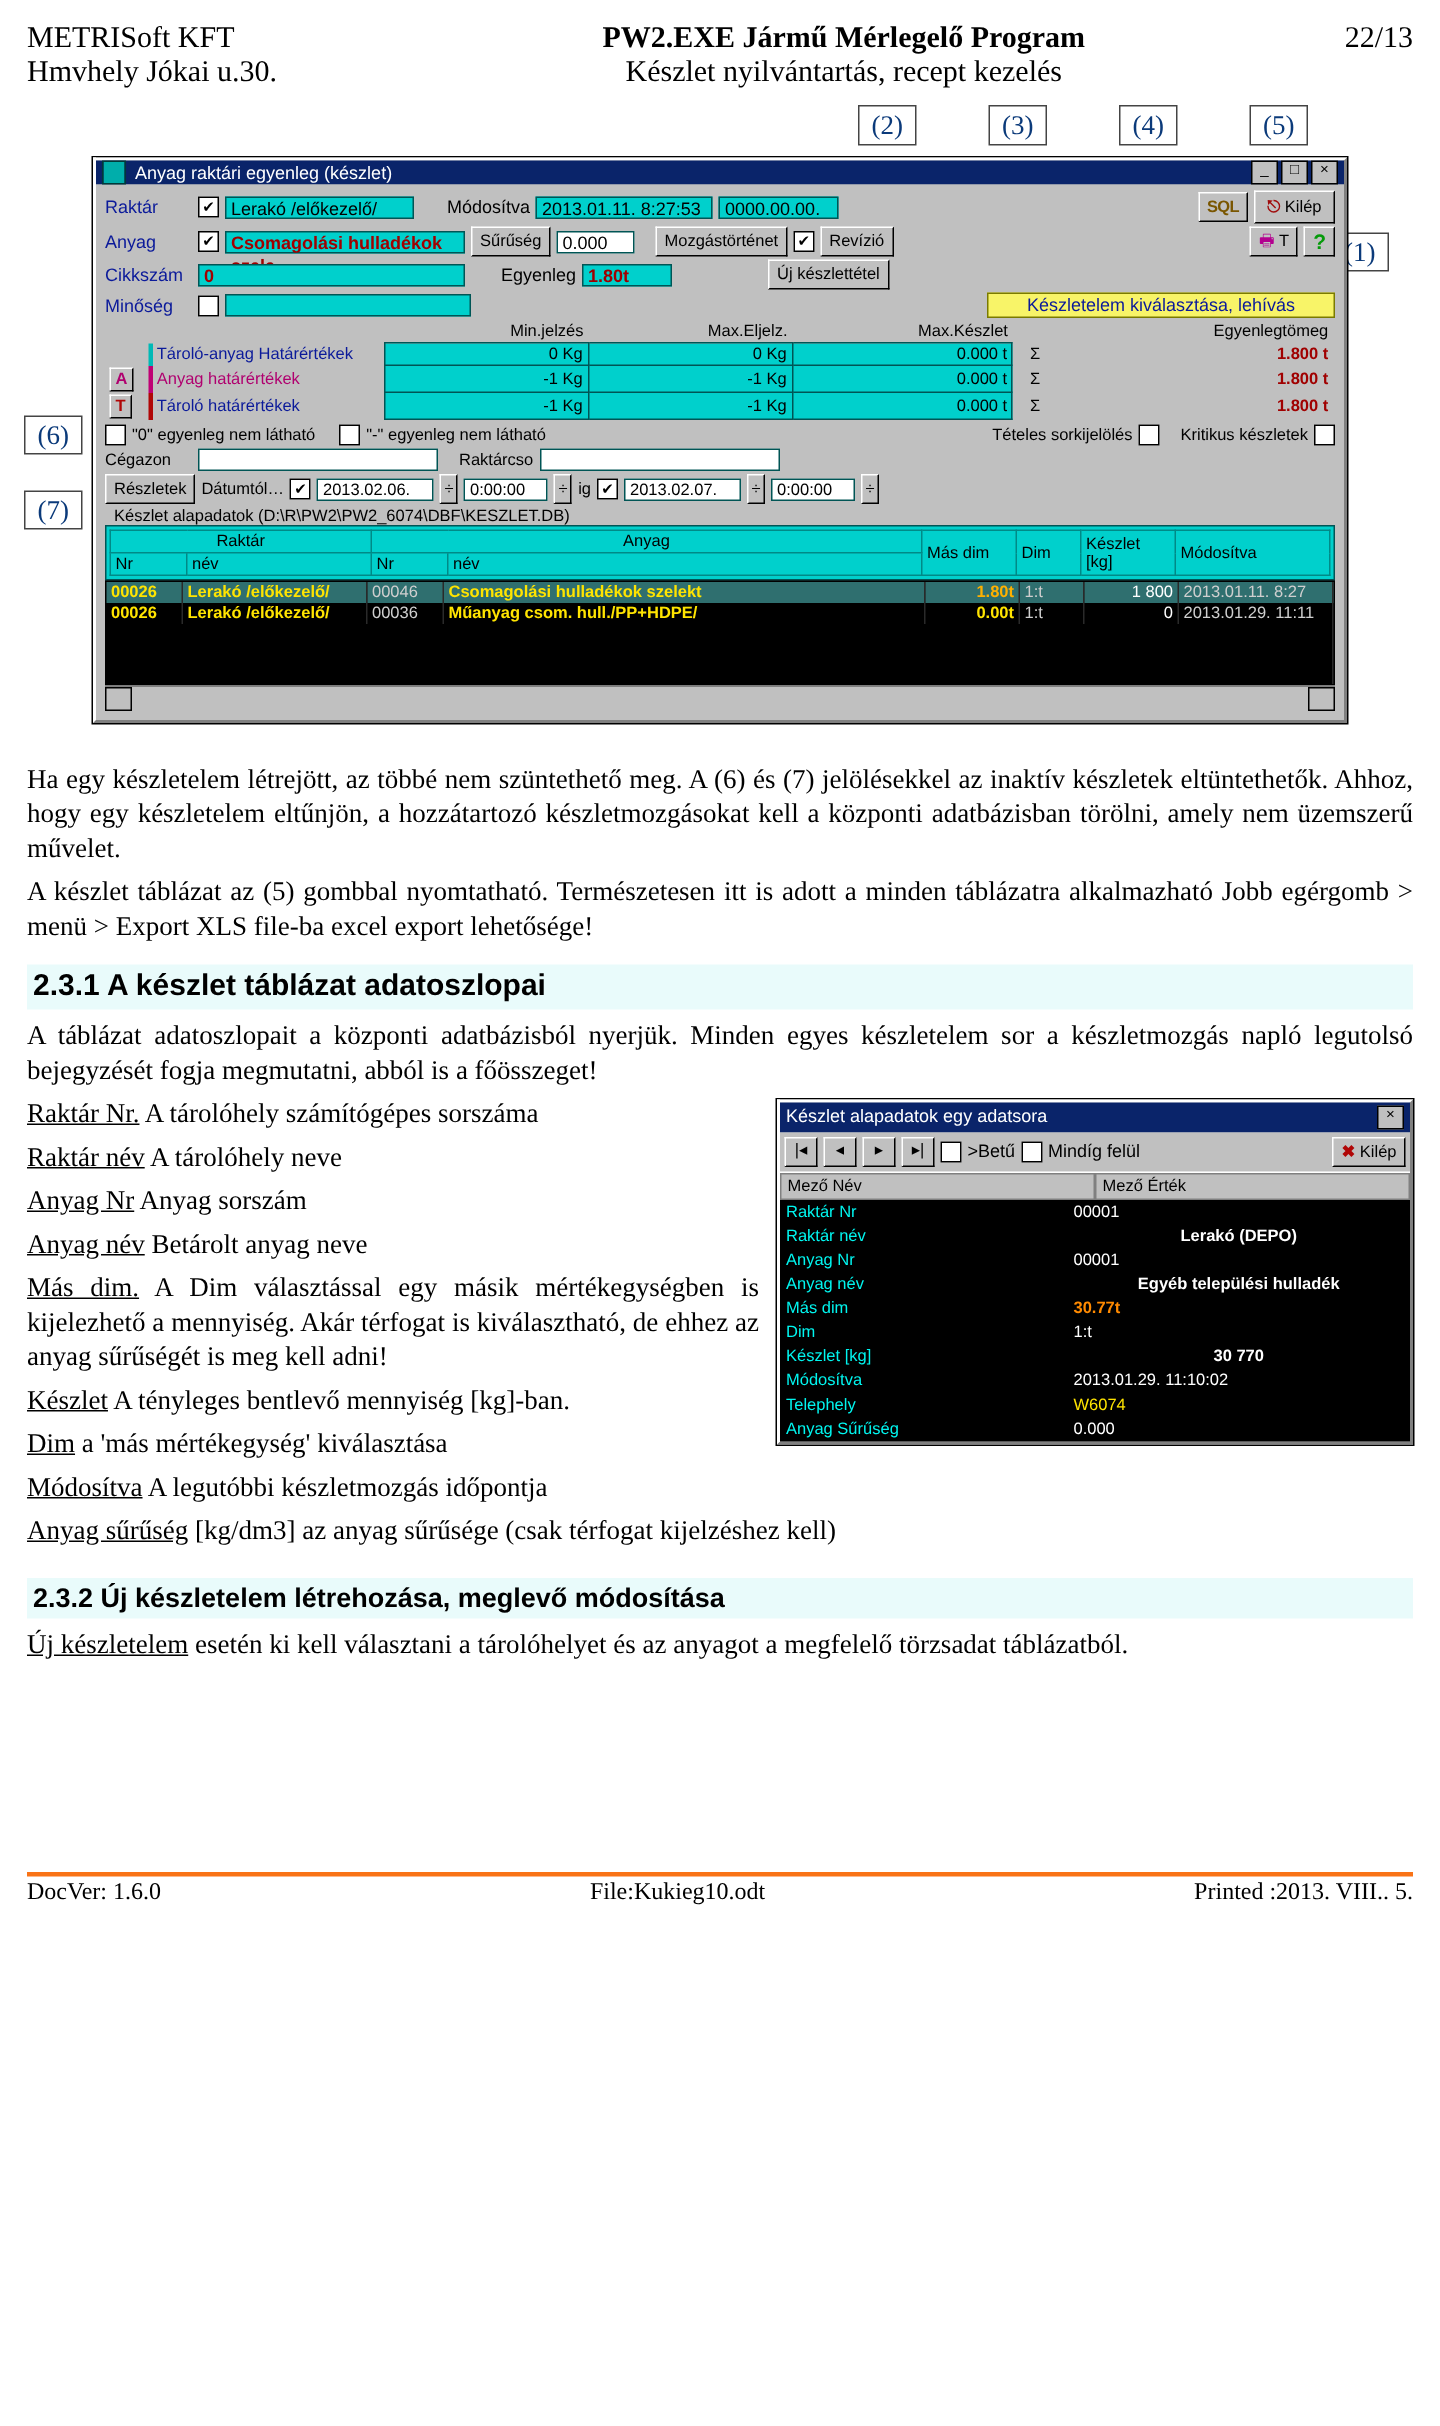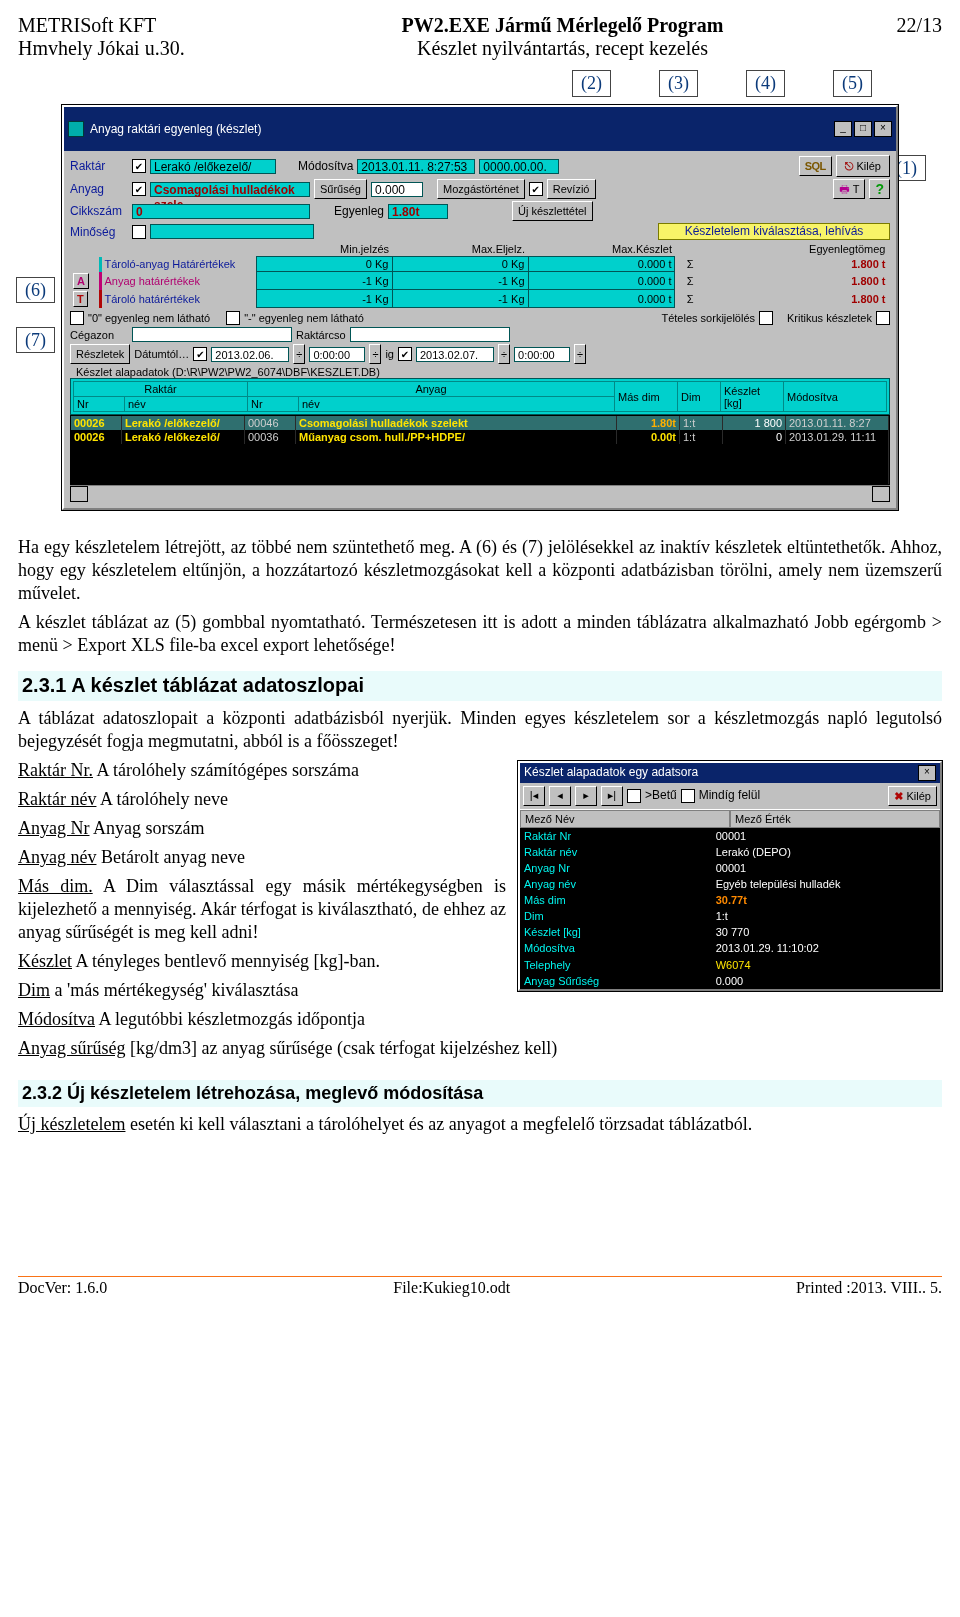--- a/index.html
+++ b/index.html
@@ -55,21 +55,21 @@
     font-size: 12px;
     background: #c0c0c0;
     border: 2px solid #808080;
     border-top-color: #fff;
     border-left-color: #fff;
     box-shadow: 0 0 0 1px #000;
   }
   .titlebar {
     background: #0a246a;
     color: #fff;
-    padding: 14px 4px;
+    padding: 0 4px;
     display: flex;
     align-items: center;
     gap: 6px;
   }
   .titlebar .icon {
     width: 14px; height: 14px;
     background:
       linear-gradient(#00aeab,#00aeab);
     display: inline-block;
     border: 1px solid #003a38;
@@ -294,27 +294,27 @@
   .mini .kv .r {
     display: flex;
   }
   .mini .kv .r div {
     padding: 1px 4px;
     font-size: 11px;
   }
   .mini .kv .r .k { flex: 1; color: #00f5ef; }
   .mini .kv .r .v { flex: 1.2; color: #fff; }
   .mini .kv .r .v.red { color: #ff8a00; font-weight: bold; }
-  .mini .kv .r .v.bold { font-weight: normal; }
+  .mini .kv .r .v.bold { font-weight: bold; text-align: center; }
 
   .footer {
     display: flex; justify-content: space-between;
     font-size: 16px;
     margin-top: 140px;
-    border-top: 1px solid #f97316;
+    border-top: 3px solid #f97316;
     padding-top: 2px;
     clear: both;
   }
 
   .rel { position: relative; }
 </style>
 </head>
 <body class="rel">
 
 <div class="page-header">
@@ -471,21 +471,21 @@
       <span class="lbl dark">"-" egyenleg nem látható</span>
       <span style="flex:1"></span>
       <span class="lbl dark">Tételes sorkijelölés</span>
       <span class="chk"></span>
       <span class="lbl dark" style="margin-left:10px">Kritikus készletek</span>
       <span class="chk"></span>
     </div>
     <div class="row tiny">
       <span class="lbl dark" style="width:58px">Cégazon</span>
       <span class="field white" style="width:160px"></span>
-      <span class="lbl dark" style="margin-left:0">Raktárcso</span>
+      <span class="lbl dark" style="margin-left:10px">Raktárcso</span>
       <span class="field white" style="width:160px"></span>
     </div>
     <div class="row tiny">
       <span class="btn">
           <span>Részletek</span>
         </span>
       <span class="lbl dark">Dátumtól…</span>
       <span class="chk checked"></span>
       <span class="field white" style="width:78px">2013.02.06.</span>
       <span class="btn" style="padding:0 2px">÷</span>

